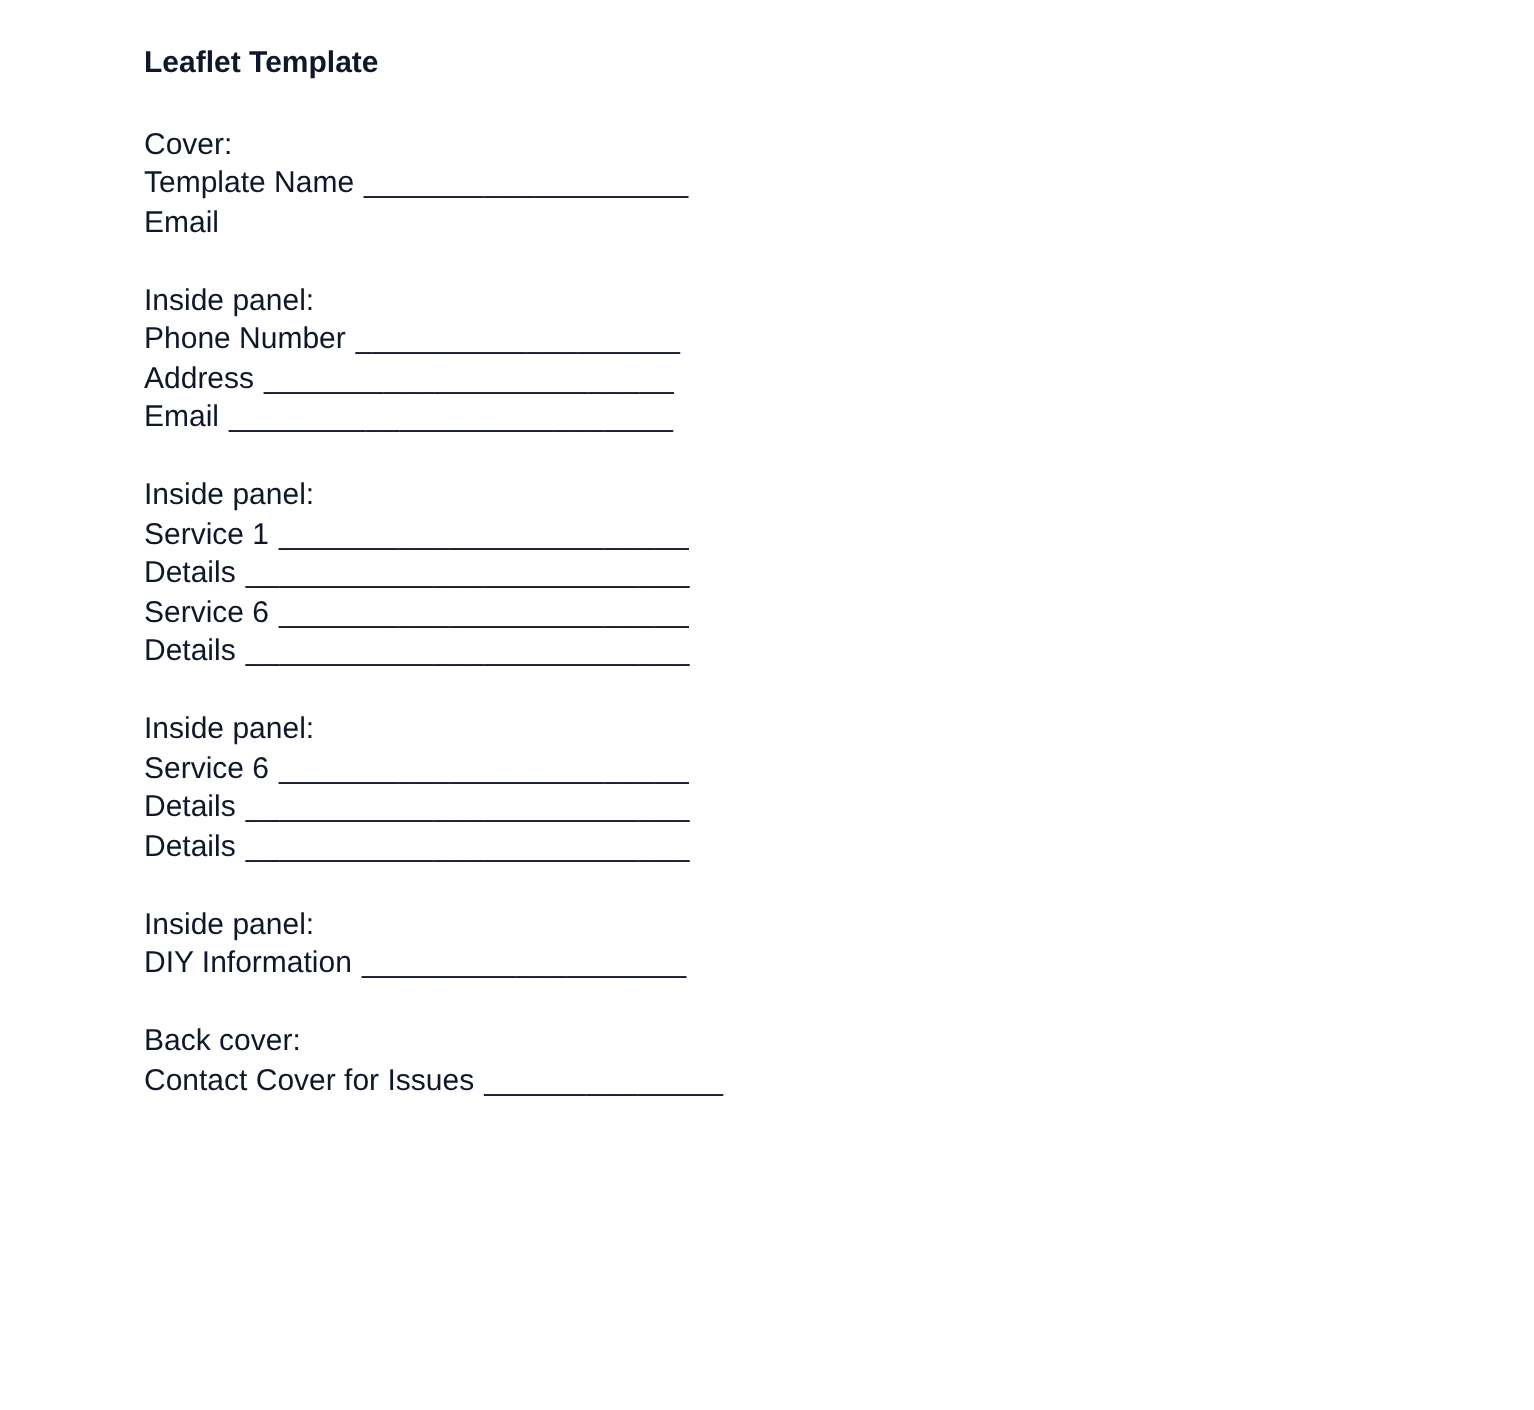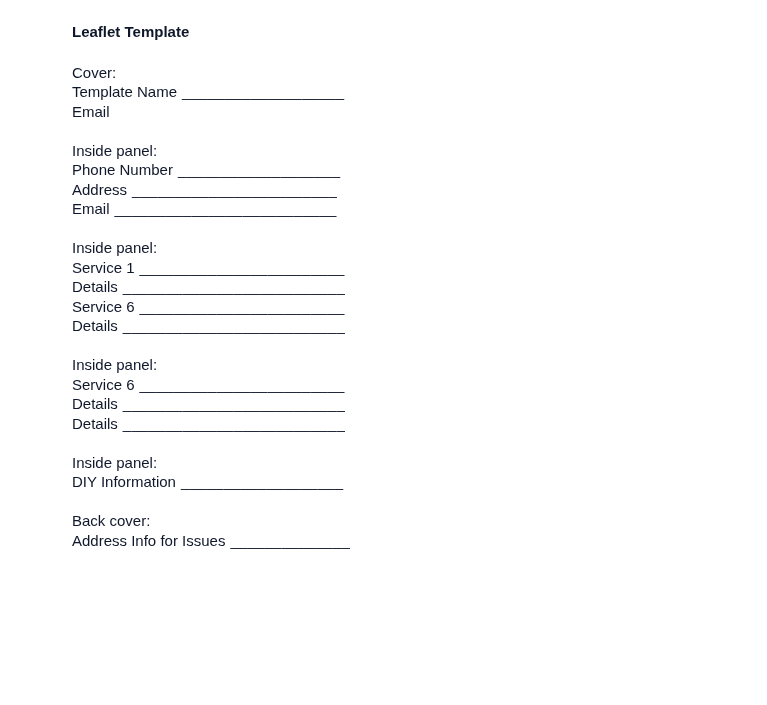--- a/index.html
+++ b/index.html
@@ -106,17 +106,17 @@
   <div class="doc-section">
     <div class="section-heading">Inside panel:</div>
     <div class="form-line">
       <span class="field-label">DIY Information</span><span class="field-blank">___________________</span>
     </div>
   </div>
 
   <div class="doc-section">
     <div class="section-heading">Back cover:</div>
     <div class="form-line">
-      <span class="field-label">Address Info for Issues</span><span class="field-blank">______________</span>
+      <span class="field-label">Contact Cover for Issues</span><span class="field-blank">______________</span>
     </div>
   </div>
 
 </div>
 
 </body></html>

